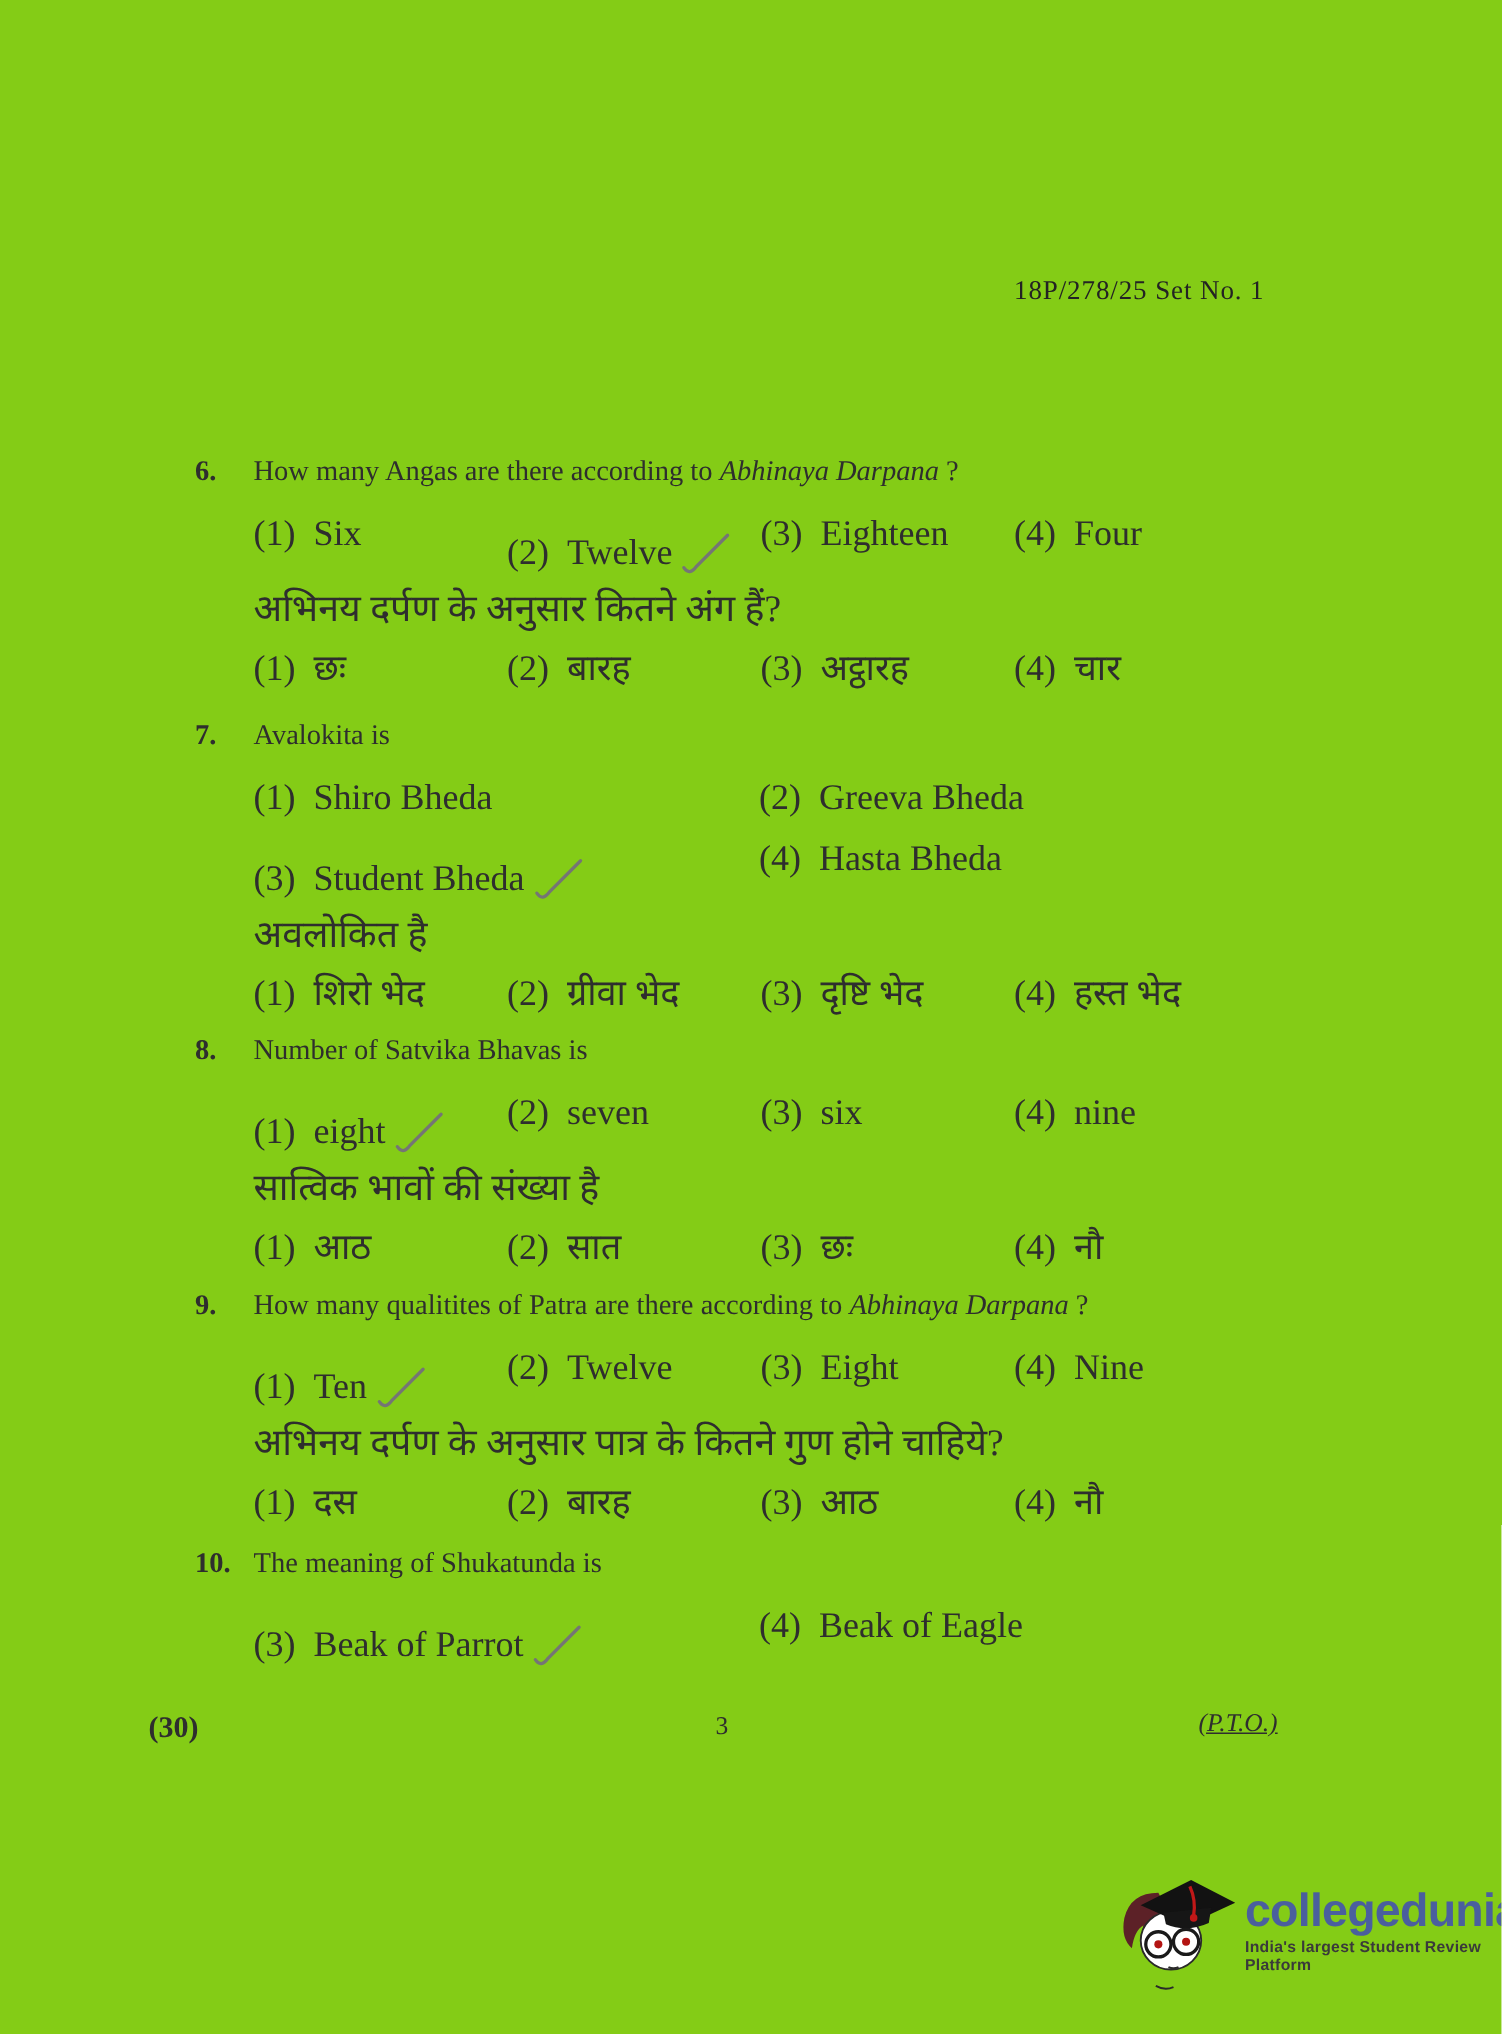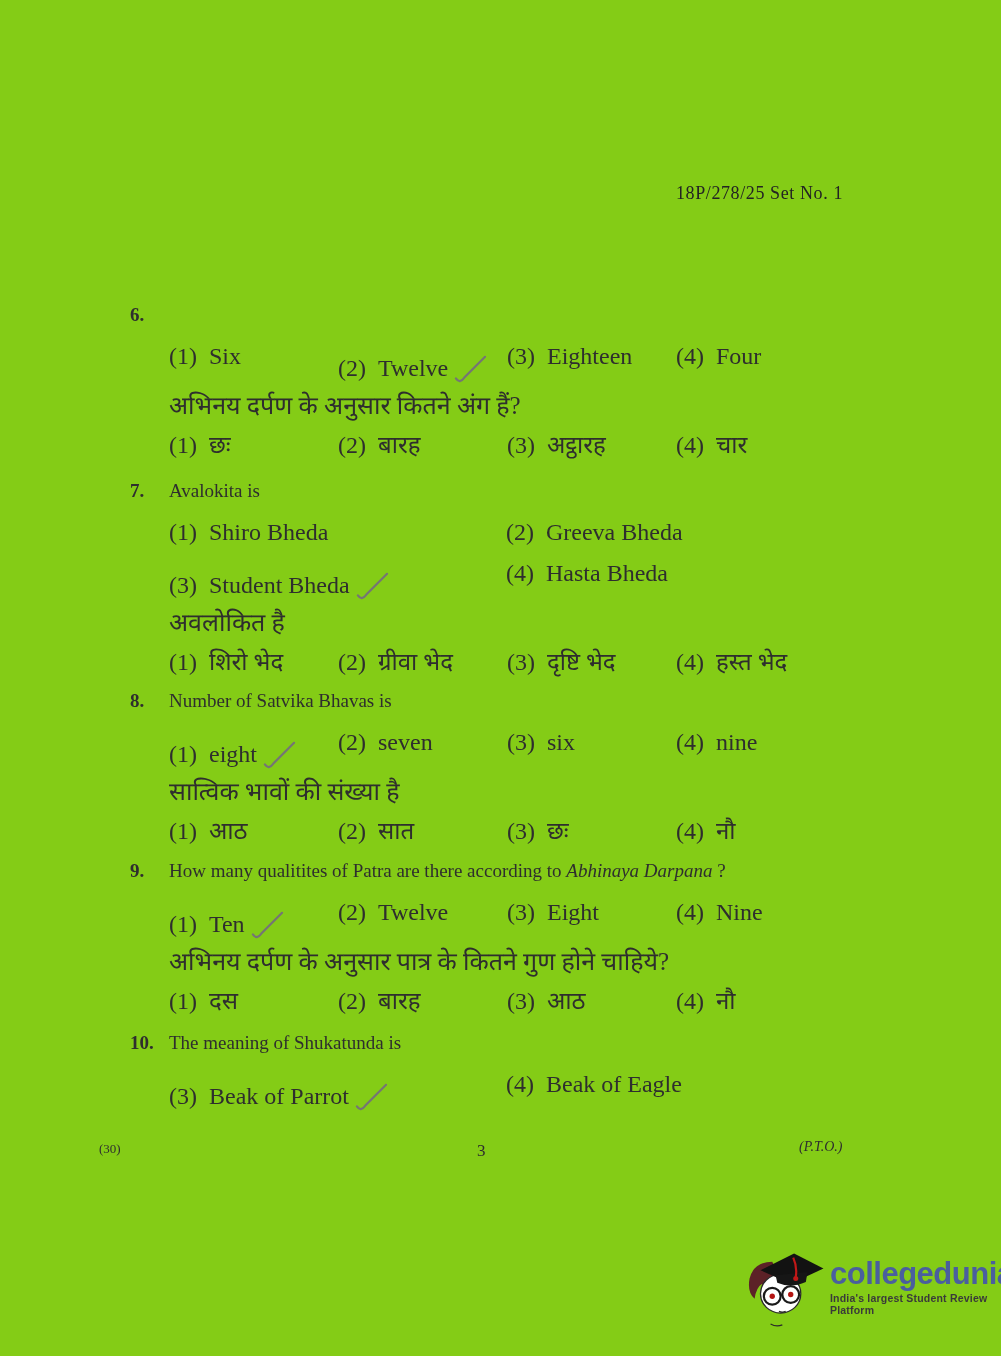--- a/index.html
+++ b/index.html
@@ -20,39 +20,40 @@
   .row + .row { margin-top:17px; }
   .row.tight + .row.tight { margin-top:13px; }
   .row4 .opt { flex:0 0 169px; }
   .row4 .opt:last-child { flex:1 1 auto; }
   .row2 .opt { flex:0 0 337px; }
   .row2 .opt:last-child { flex:1 1 auto; }
   .opt { white-space:nowrap; }
   .onum { margin-right:12px; display:inline-block; }
   .hi-q { padding-left:39px; font-size:25px; line-height:24px; margin-top:14px; margin-bottom:15px; }
   .chk { display:inline-block; margin-left:3px; transform:translateY(10px); }
-  .footer-left  { position:absolute; top:1141px; left:99px;  font-size:13px; font-weight:normal; }
+  .footer-left  { position:absolute; top:1141px; left:99px;  font-size:20px; font-weight:bold; }
   .footer-page  { position:absolute; top:1141px; left:477px; font-size:17px; }
-  .footer-right { position:absolute; top:1139px; left:799px; font-size:14px; font-style:italic; }
+  .footer-right { position:absolute; top:1139px; left:799px; font-size:17px; font-style:italic;text-decoration:underline; }
   .logo { position:absolute; top:1243px; left:742px; display:flex; align-items:flex-start; }
   .logo-text { margin-left:4px; margin-top:16px; font-family:"Liberation Sans", sans-serif; }
   .brand-line { display:flex; align-items:flex-start; }
   .brand { font-size:31px; font-weight:bold; color:#4a5f9e; letter-spacing:-0.5px; line-height:30px; }
   .tagline { font-size:10.5px; font-weight:bold; color:#3a3a3a; margin-top:3px; letter-spacing:0.2px; }
 </style>
 </head>
 <body>
 
 <div class="page">
 
   <div class="paper-code">18P/278/25 Set No. 1</div>
 
   <div class="question q0">
     <div class="q-head">
       <span class="q-num">6.</span>
+      <span class="q-text"><span>How many Angas are there according to </span><span class="it">Abhinaya Darpana</span><span> ?</span></span>
     </div>
     <div class="row row4">
       <span class="opt"><span class="onum">(1)</span><span>Six</span></span>
       <span class="opt"><span class="onum">(2)</span><span>Twelve</span><span class="chk"><svg viewBox="0 0 40 34" width="38" height="32">
               <path d="M5 26 q4 6 9 -1 L36 3" stroke="#757575" stroke-width="2.3" fill="none" stroke-linecap="round"></path>
             </svg></span></span>
       <span class="opt"><span class="onum">(3)</span><span>Eighteen</span></span>
       <span class="opt"><span class="onum">(4)</span><span>Four</span></span>
     </div>
     <div class="hi-q">अभिनय दर्पण के अनुसार कितने अंग हैं?</div>

